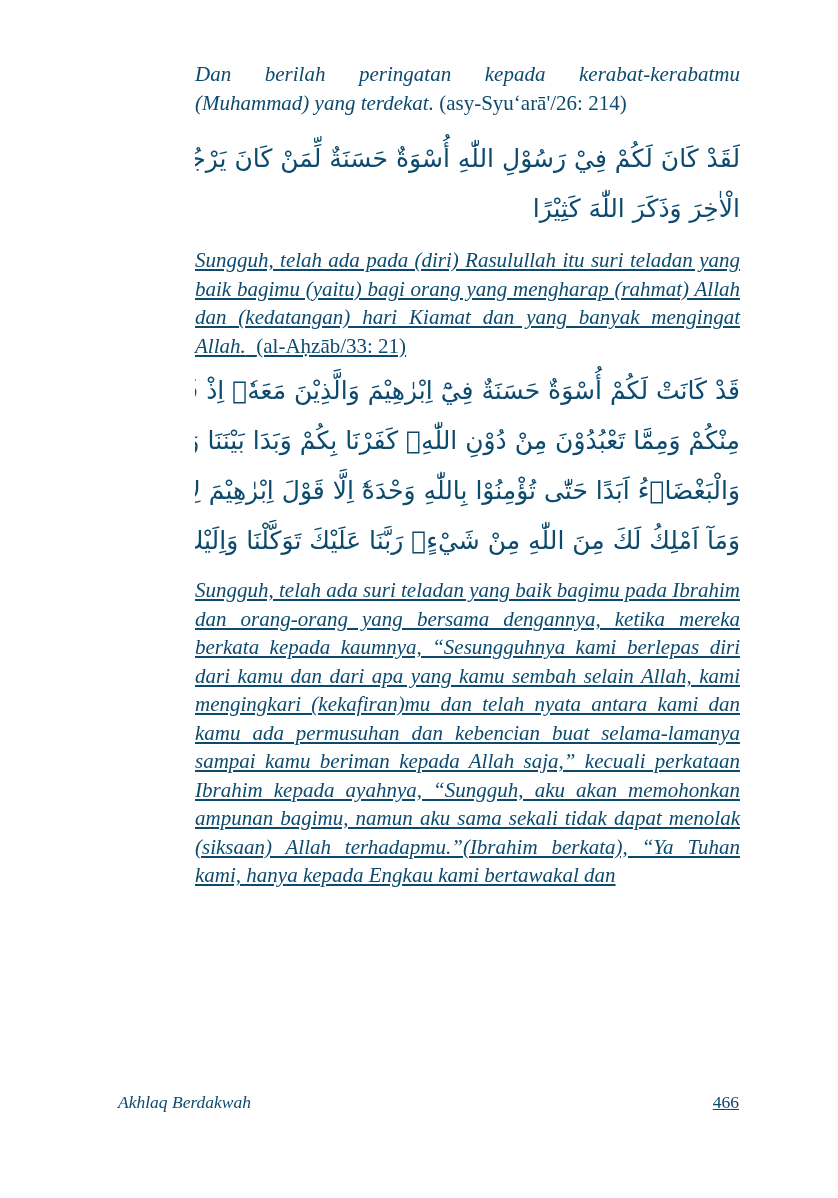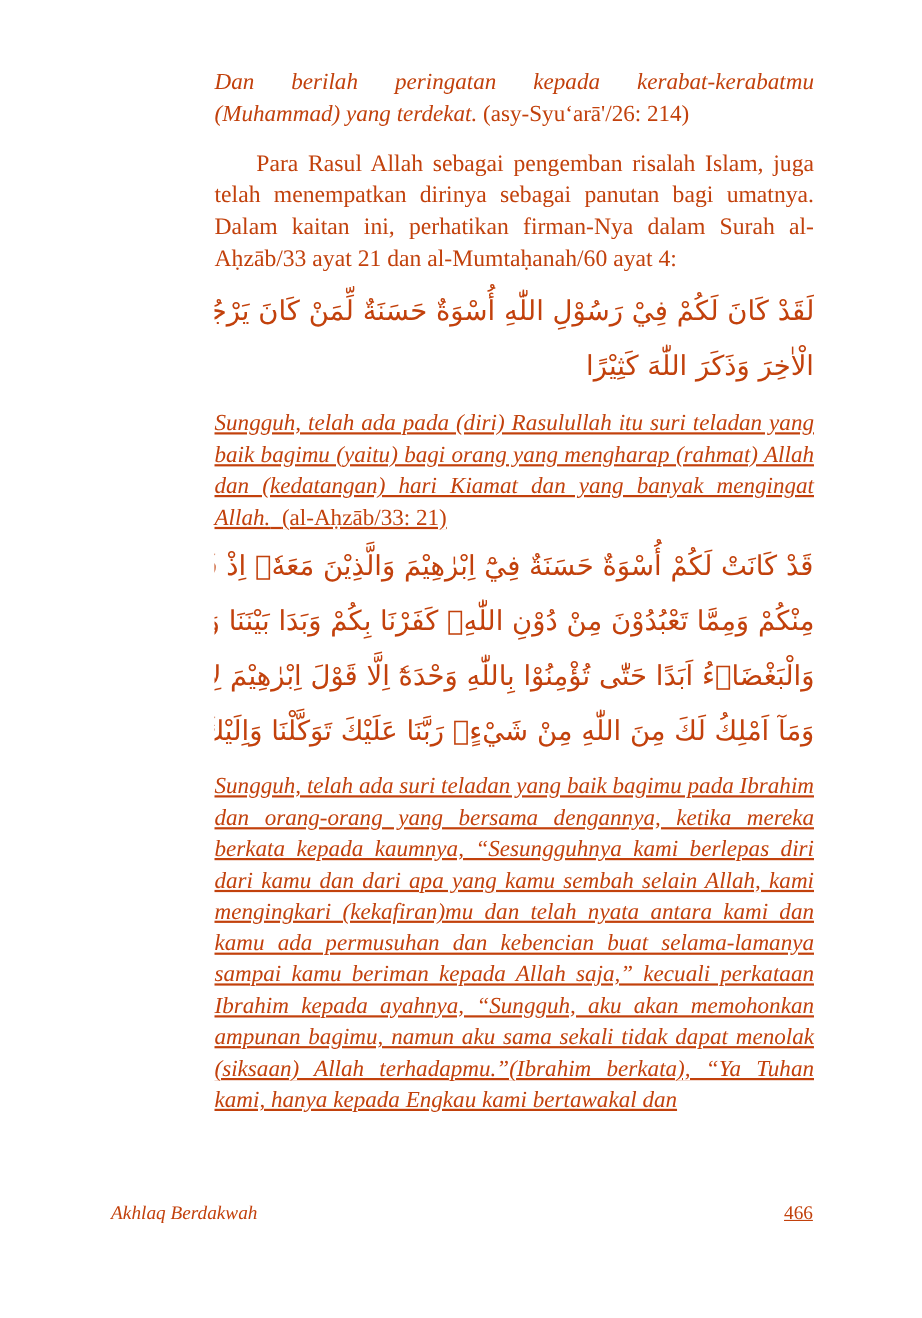--- a/index.html
+++ b/index.html
@@ -5,21 +5,21 @@
   html, body {
     margin: 0;
     padding: 0;
     background: #ffffff;
   }
   .page {
     position: relative;
     width: 838px;
     height: 1198px;
     background: #ffffff;
-    color: #c2410c;
+    color: #0c4a6e;
     overflow: hidden;
     font-family: "Liberation Serif", serif;
   }
   .content {
     position: absolute;
     left: 195px;
     top: 60px;
     width: 545px;
   }
   .quote {
@@ -64,21 +64,21 @@
   .trans {
     font-style: italic;
     font-size: 21px;
     line-height: 28.5px;
     text-align: justify;
     margin: 0 0 6px 0;
     text-decoration: underline;
   }
   .footer {
     position: absolute;
-    left: 101px;
+    left: 118px;
     right: 99px;
     top: 1092px;
     display: flex;
     justify-content: space-between;
     align-items: flex-start;
     font-size: 17.5px;
   }
   .footer .book-title {
     font-style: italic;
   }
@@ -88,21 +88,20 @@
   }
 </style>
 </head>
 <body>
 
 <div class="page">
   <div class="content">
 
     <p class="quote"><span>Dan berilah peringatan kepada kerabat-kerabatmu (Muhammad) yang terdekat.</span> <span class="ref">(asy-Syu‘arā'/26: 214)</span></p>
 
-    <p class="para">Para Rasul Allah sebagai pengemban risalah Islam, juga telah menempatkan dirinya sebagai panutan bagi umatnya. Dalam kaitan ini, perhatikan firman-Nya dalam Surah al-Aḥzāb/33 ayat 21 dan al-Mumtaḥanah/60 ayat 4:</p>
 
     <div class="arabic arabic-1">
       <div class="aline">لَقَدْ كَانَ لَكُمْ فِيْ رَسُوْلِ اللّٰهِ أُسْوَةٌ حَسَنَةٌ لِّمَنْ كَانَ يَرْجُوا اللّٰهَ وَالْيَوْمَ</div>
       <div class="aline short">الْاٰخِرَ وَذَكَرَ اللّٰهَ كَثِيْرًا</div>
     </div>
 
     <p class="trans"><span>Sungguh, telah ada pada (diri) Rasulullah itu suri teladan yang baik bagimu (yaitu) bagi orang yang mengharap (rahmat) Allah dan (kedatangan) hari Kiamat dan yang banyak mengingat Allah.</span>&nbsp; <span class="ref">(al-Aḥzāb/33: 21)</span></p>
 
     <div class="arabic arabic-2">
       <div class="aline">قَدْ كَانَتْ لَكُمْ أُسْوَةٌ حَسَنَةٌ فِيْٓ اِبْرٰهِيْمَ وَالَّذِيْنَ مَعَهٗۚ اِذْ قَالُوْا لِقَوْمِهِمْ اِنَّا بُرَءٰۤؤُا</div>

